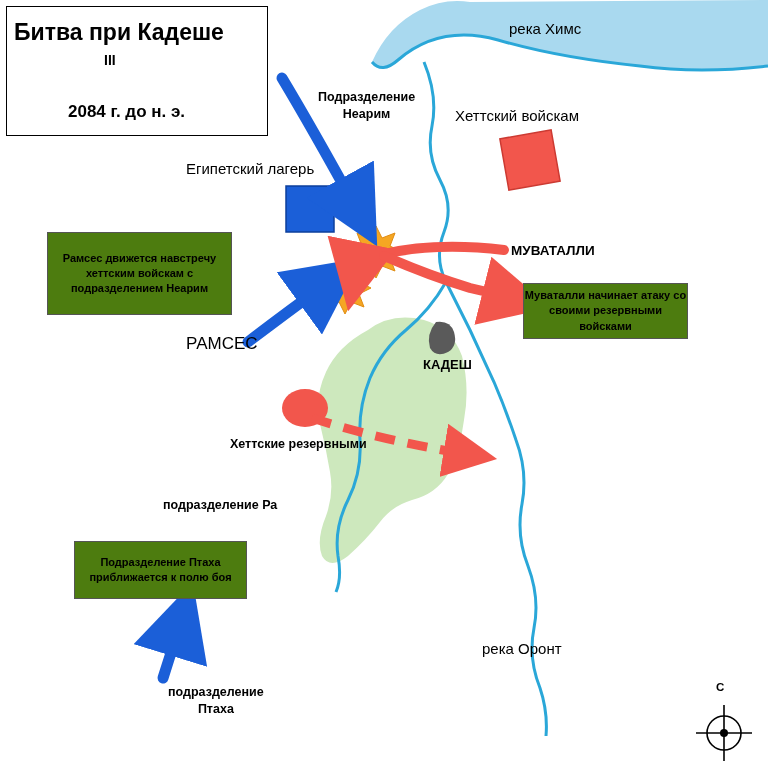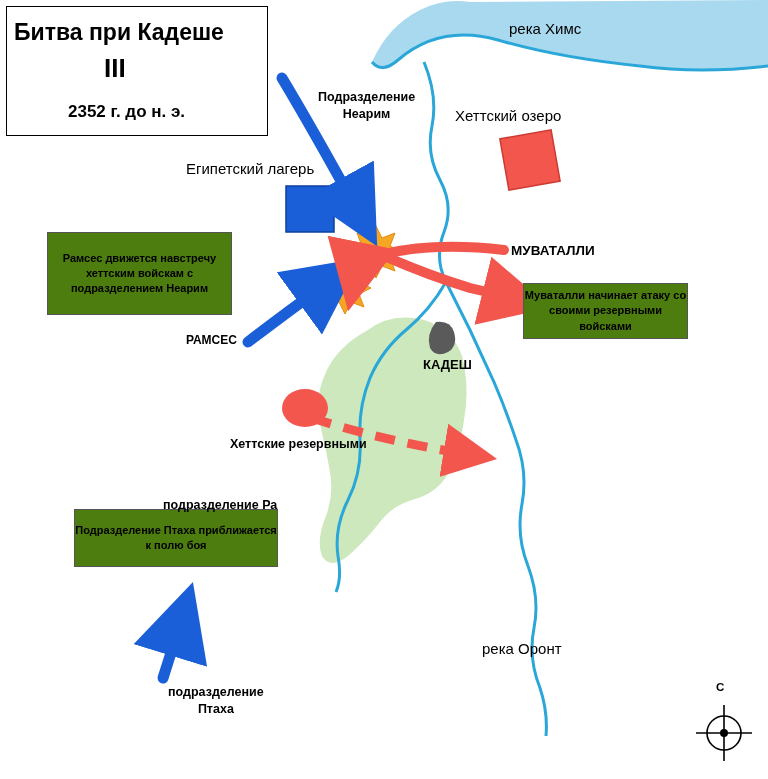--- a/index.html
+++ b/index.html
@@ -44,21 +44,21 @@
     position: absolute;
     left: 14px;
     top: 18px;
     font-size: 23px;
     font-weight: bold;
   }
   .title-numeral {
     position: absolute;
     left: 104px;
     top: 52px;
-    font-size: 26px;
+    font-size: 14px;
     font-weight: bold;
   }
   .title-date {
     position: absolute;
     left: 68px;
     top: 101px;
     font-size: 17px;
     font-weight: bold;
   }
   .note-box {
@@ -82,22 +82,22 @@
     height: 83px;
   }
   #note-muwatalli {
     left: 523px;
     top: 283px;
     width: 165px;
     height: 56px;
   }
   #note-ptah {
     left: 74px;
-    top: 509px;
-    width: 204px;
+    top: 541px;
+    width: 173px;
     height: 58px;
   }
   .lbl-lake {
     left: 509px;
     top: 20px;
     font-size: 15px;
   }
   .lbl-hittite-camp {
     left: 455px;
     top: 107px;
@@ -118,22 +118,22 @@
   }
   .lbl-muwatalli {
     left: 511px;
     top: 243px;
     font-size: 13.5px;
     font-weight: bold;
   }
   .lbl-ramses {
     left: 186px;
     top: 333px;
-    font-size: 12px;
-    font-weight: bold;
+    font-size: 17px;
+    font-weight: normal;
   }
   .lbl-kadesh {
     left: 423px;
     top: 357px;
     font-size: 13px;
     font-weight: bold;
   }
   .lbl-chariots {
     left: 230px;
     top: 437px;
@@ -223,35 +223,35 @@
   <svg class="layer" viewBox="0 0 768 779">
     <circle cx="724" cy="733" r="17" fill="none" stroke="#000000" stroke-width="1.6"></circle>
     <line x1="724" y1="705" x2="724" y2="761" stroke="#000000" stroke-width="1.6"></line>
     <line x1="696" y1="733" x2="752" y2="733" stroke="#000000" stroke-width="1.6"></line>
     <circle cx="724" cy="733" r="4" fill="#000000"></circle>
   </svg>
 
   <div class="title-box"></div>
   <div class="label title-main">Битва при Кадеше</div>
   <div class="label title-numeral">III</div>
-  <div class="label title-date">2352 г. до н. э.</div>
+  <div class="label title-date">2084 г. до н. э.</div>
 
   <div class="note-box" id="note-ramses">Рамсес движется
 навстречу хеттским
 войскам с подразделением
 Неарим</div>
   <div class="note-box" id="note-muwatalli">Муваталли начинает
 атаку со своими
 резервными войсками</div>
   <div class="note-box" id="note-ptah">Подразделение
 Птаха приближается
 к полю боя</div>
 
   <div class="label lbl-lake">река Химс</div>
-  <div class="label lbl-hittite-camp">Хеттский озеро</div>
+  <div class="label lbl-hittite-camp">Хеттский войскам</div>
   <div class="label lbl-egypt-camp">Египетский лагерь</div>
   <div class="label lbl-nearin">Подразделение
 Неарим</div>
   <div class="label lbl-muwatalli">МУВАТАЛЛИ</div>
   <div class="label lbl-ramses">РАМСЕС</div>
   <div class="label lbl-kadesh">КАДЕШ</div>
   <div class="label lbl-chariots">Хеттские резервными</div>
   <div class="label lbl-ra">подразделение Ра</div>
   <div class="label lbl-ptah">подразделение
 Птаха</div>

